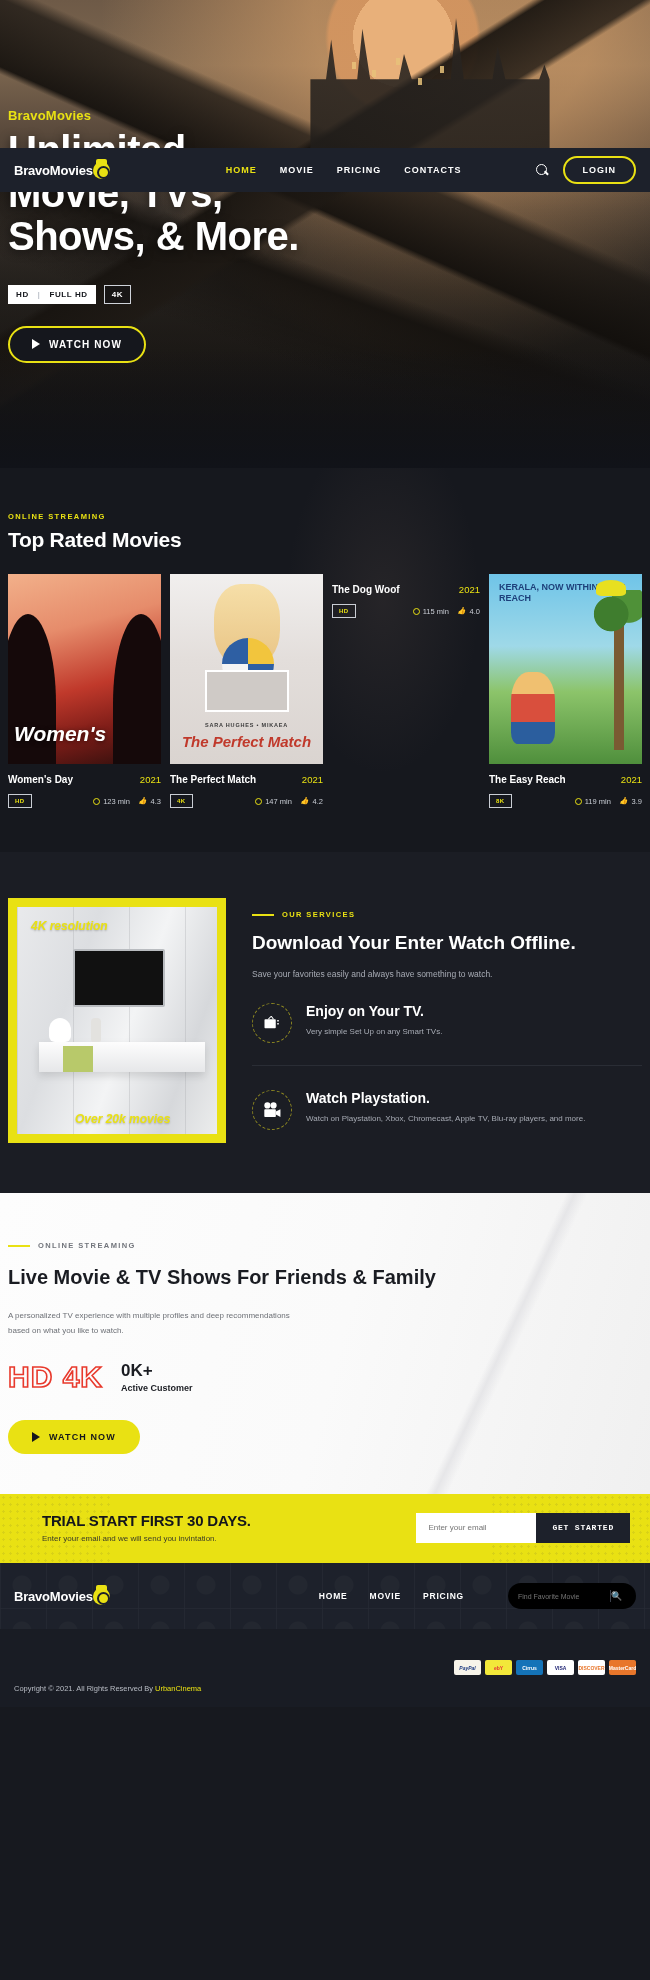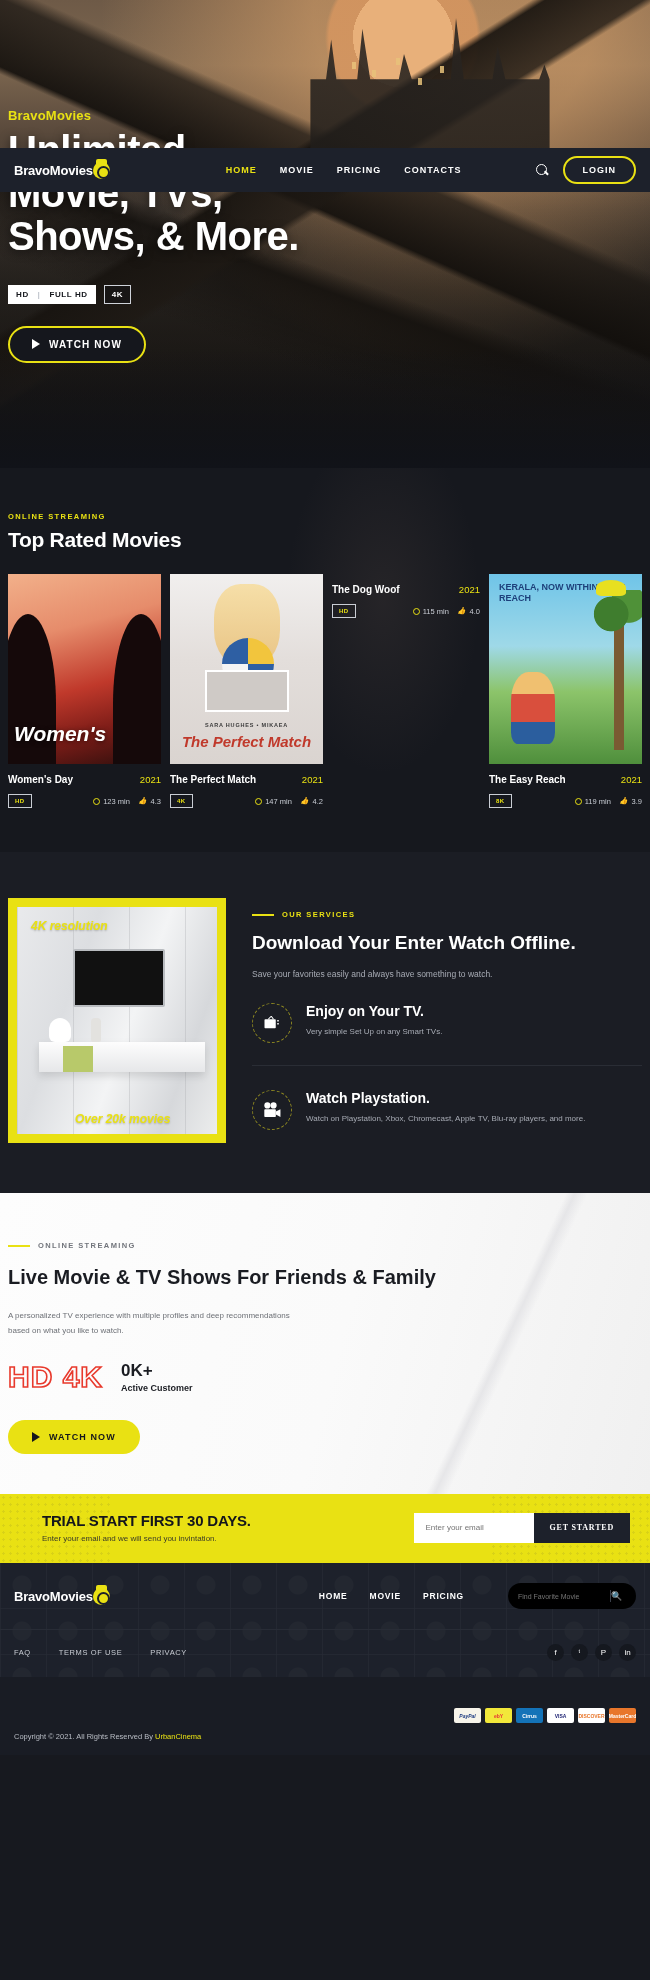--- a/index.html
+++ b/index.html
@@ -248,21 +248,21 @@
   .trial-h { font-size: 15px; font-weight: bold; color: #14161c; letter-spacing: -.2px; }
   .trial-p { font-size: 8px; color: #3b3c27; margin-top: 5px; }
   .trial-form { position: relative; z-index: 2; margin-left: auto; display: flex; }
   .trial-input {
     width: 120px; height: 30px; border: none; background: #fff; color: #3a3a3a;
     font-size: 8px; padding: 0 12px; font-family: "Liberation Sans", sans-serif; outline:none;
   }
   .trial-btn {
     height: 30px; background: #1d212b; color: #fff; border: none;
     font-size: 8px; font-weight: bold; letter-spacing: .8px; padding: 0 16px;
-    font-family: Liberation Serif, serif;
+    font-family: Liberation Mono, monospace;
   }
 
   
   .footer { background: #1d212b; position: relative; overflow: hidden; }
   .footer:before {
     content:""; position:absolute; inset:0; opacity:.045;
     background-image:
       repeating-linear-gradient(90deg, rgba(255,255,255,.7) 0 1px, rgba(0,0,0,0) 1px 46px),
       repeating-linear-gradient(0deg, rgba(255,255,255,.7) 0 1px, rgba(0,0,0,0) 1px 46px),
       radial-gradient(circle at 22px 22px, rgba(255,255,255,.6) 0 9px, rgba(0,0,0,0) 10px);
@@ -568,33 +568,20 @@
         <a class="footer-link">MOVIE</a>
         <a class="footer-link">PRICING</a>
         <div class="footer-search">
           <input type="text" placeholder="Find Favorite Movie" style="">
           <span class="fs-sep"></span>
           <span class="fs-ico">🔍</span>
         </div>
       </div>
     </div>
 
-    <div class="footer-mid">
-      <div class="fm-links">
-        <a class="fm-link">FAQ</a>
-        <a class="fm-link">TERMS OF USE</a>
-        <a class="fm-link">PRIVACY</a>
-      </div>
-      <div class="socials">
-        <a class="soc">f</a>
-        <a class="soc">ᵗ</a>
-        <a class="soc">P</a>
-        <a class="soc">in</a>
-      </div>
-    </div>
 
     <div class="footer-bot">
       <div class="copy">
         <span>Copyright © 2021. All Rights Reserved By </span><b>UrbanCinema</b>
       </div>
       <div class="pays">
         <span class="pay paypal">PayPal</span>
         <span class="pay ebay">ebY</span>
         <span class="pay cirrus">Cirrus</span>
         <span class="pay visa">VISA</span>

